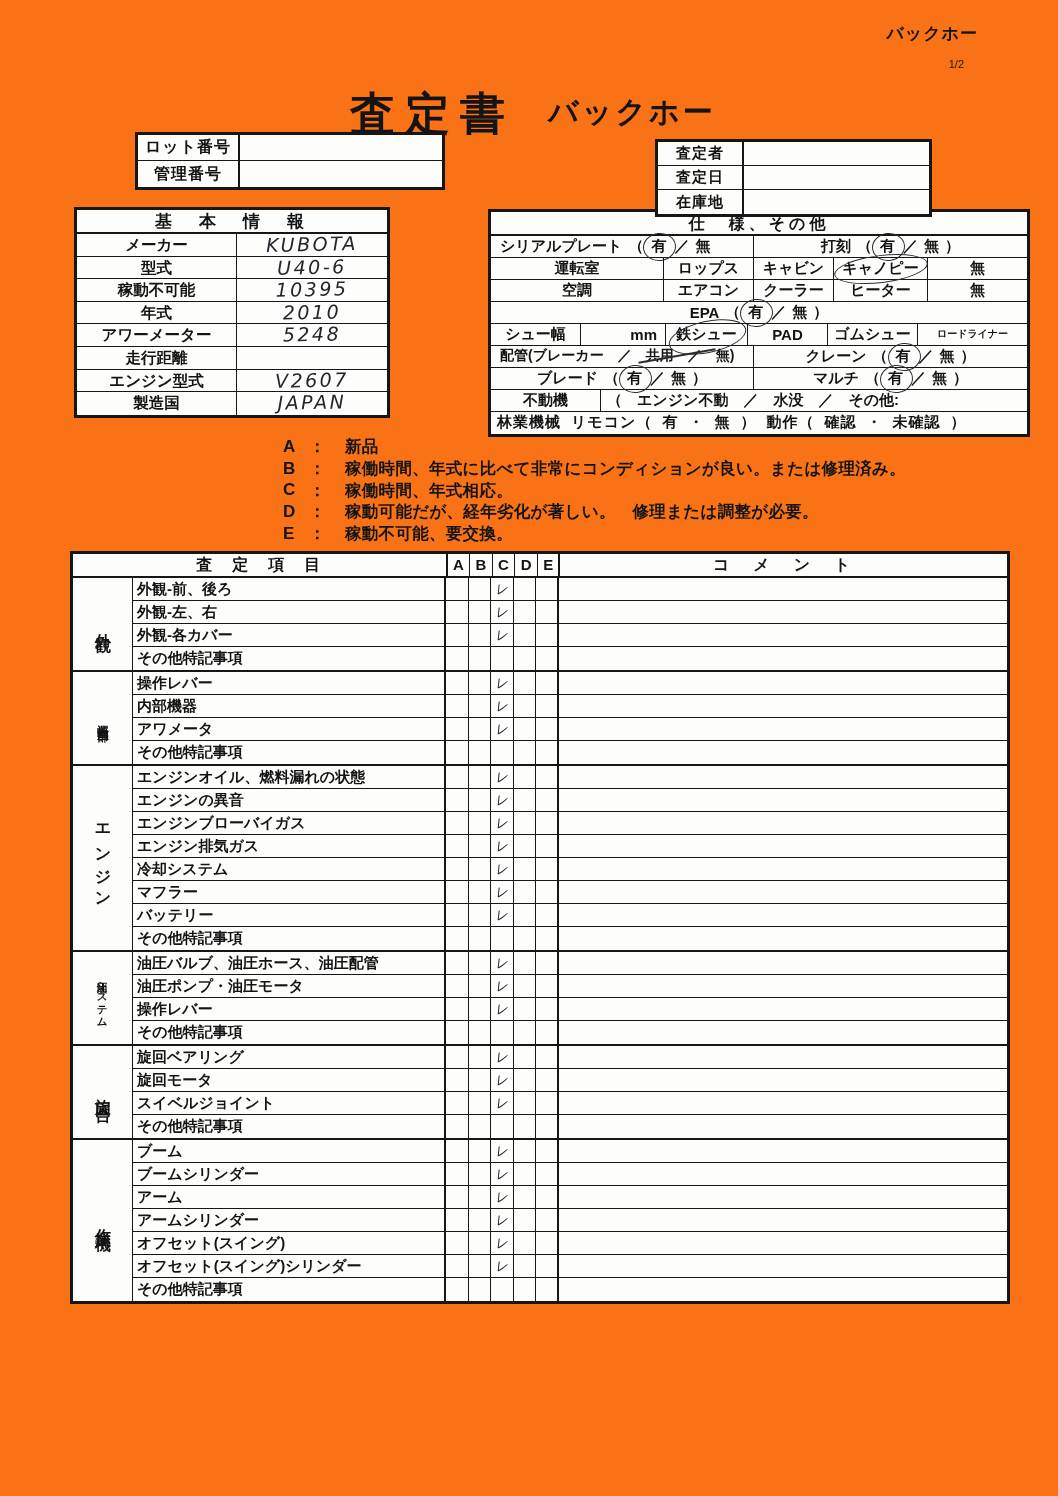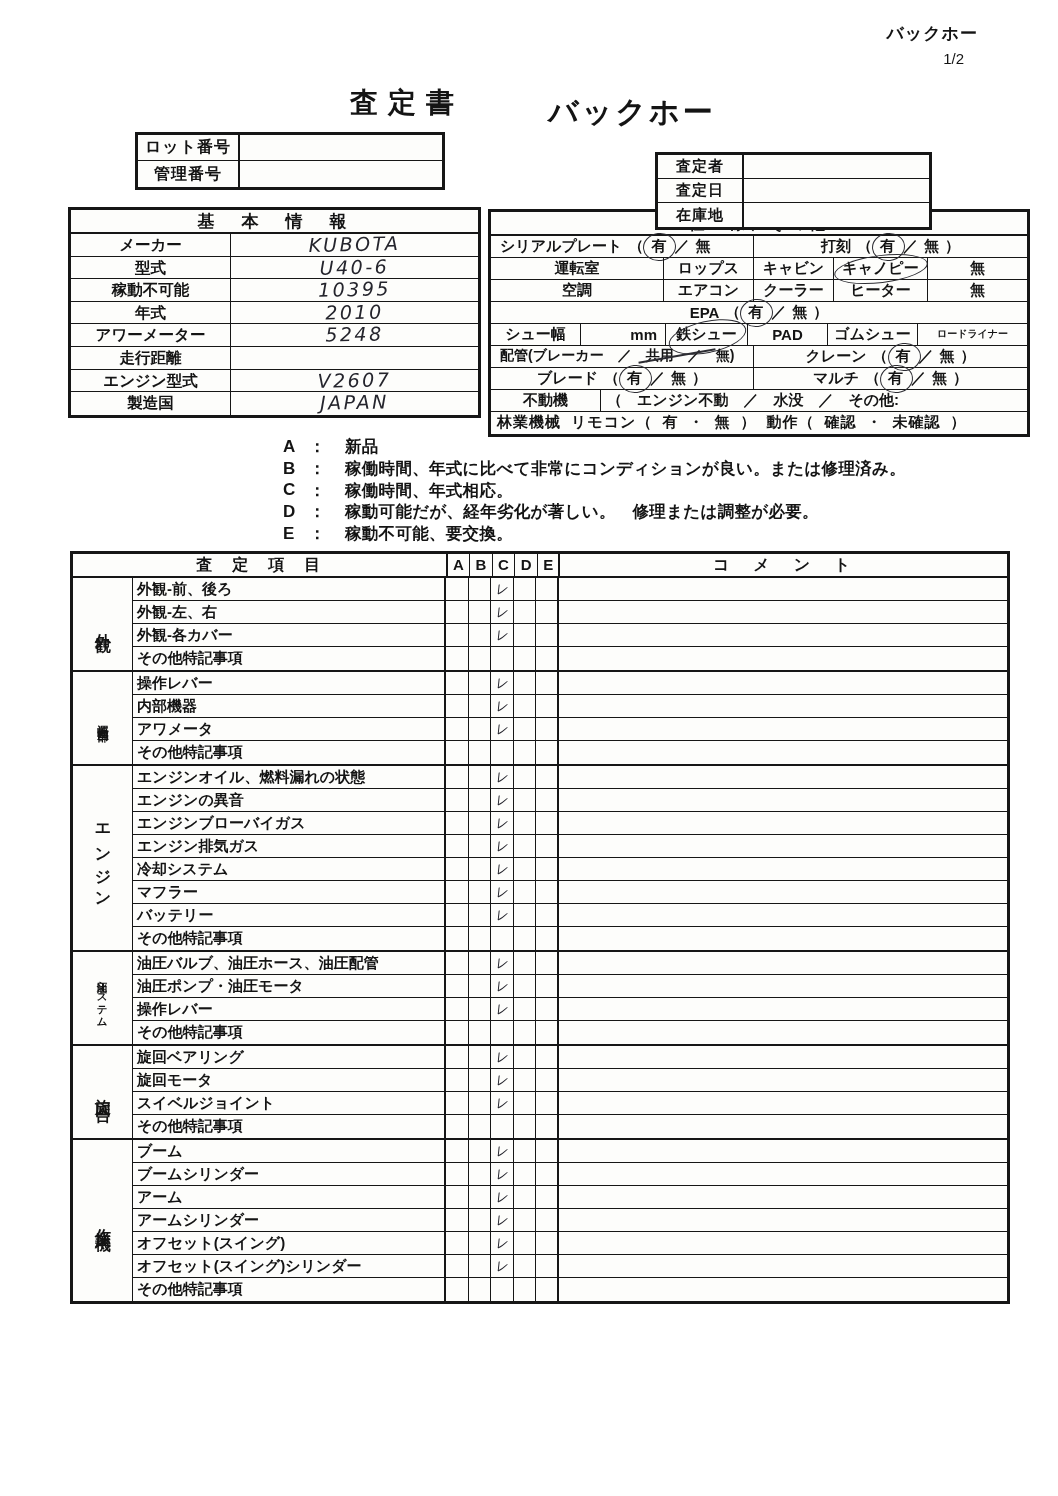--- a/index.html
+++ b/index.html
@@ -1,43 +1,43 @@
 <!DOCTYPE html>
 <html><head>
 <meta charset="utf-8">
 <style>
   * { margin:0; padding:0; box-sizing:border-box; }
   html,body { background:#e8e8e8; }
   .page {
     position:relative; width:1058px; height:1496px; margin:0 auto;
-    background:#ffffff; color:#141414; overflow:hidden;
+    background:#f97316; color:#141414; overflow:hidden;
     font-family:"Liberation Sans","DejaVu Sans",sans-serif;
   }
   
   .corner { position:absolute; top:22px; right:80px; text-align:right; }
   .corner-title { font-size:17px; font-weight:bold; letter-spacing:1px; }
-  .corner-page { font-size:15px; margin-top:5px; padding-right:14px;text-align:right; }
+  .corner-page { font-size:11px; margin-top:13px; padding-right:14px;text-align:right; }
   
-  .main-title { position:absolute; left:350px; top:84px; font-size:28px; font-weight:bold; letter-spacing:10px; }
+  .main-title { position:absolute; left:350px; top:84px; font-size:45px; font-weight:bold; letter-spacing:10px; }
   .sub-title  { position:absolute; left:548px; top:92px; font-size:30px; font-weight:bold; letter-spacing:3px; }
   
   .kv-box { position:absolute; border:3px solid #161616; background:#fdfdfb; }
   .lot-box { left:135px; top:132px; width:310px; }
-  .assessor-box { left:655px; top:139px; width:277px; z-index:3;margin-top:13px; }
+  .assessor-box { left:655px; top:139px; width:277px; z-index:3; }
   .kv-row { display:flex; border-bottom:1.5px solid #161616; }
   .kv-row:last-child { border-bottom:none; }
   .lot-box .kv-row { height:26px; }
   .assessor-box .kv-row { height:24px; }
   .kv-label { border-right:2px solid #161616; font-weight:bold; font-size:16px;
               display:flex; align-items:center; justify-content:center; letter-spacing:1px; }
   .lot-box .kv-label { width:102px; }
   .assessor-box .kv-label { width:86px; font-size:15px; }
   .kv-value { flex:1; }
   
-  .basic-info { position:absolute; left:68px; top:207px; width:413px; border:3px solid #161616; background:#fdfdfb; }
+  .basic-info { position:absolute; left:74px; top:207px; width:316px; border:3px solid #161616; background:#fdfdfb; }
   .bi-header { height:24px; line-height:24px; border-bottom:2.2px solid #161616;
                font-weight:bold; font-size:17px; text-align:center; letter-spacing:5px; }
   .bi-row { display:flex; height:22.6px; border-bottom:1.3px solid #161616; }
   .bi-row:last-child { border-bottom:none; }
   .bi-label { width:160px; border-right:1.6px solid #161616; font-weight:bold; font-size:15.5px;
               text-align:center; line-height:21.5px; }
   .bi-value { flex:1; text-align:center; position:relative; }
   .hand { font-family:"DejaVu Sans",sans-serif; font-style:italic; color:#25252d; }
   .bi-value.hand { font-size:19px; line-height:21px; letter-spacing:2.5px; transform:rotate(-1.2deg); }
   

